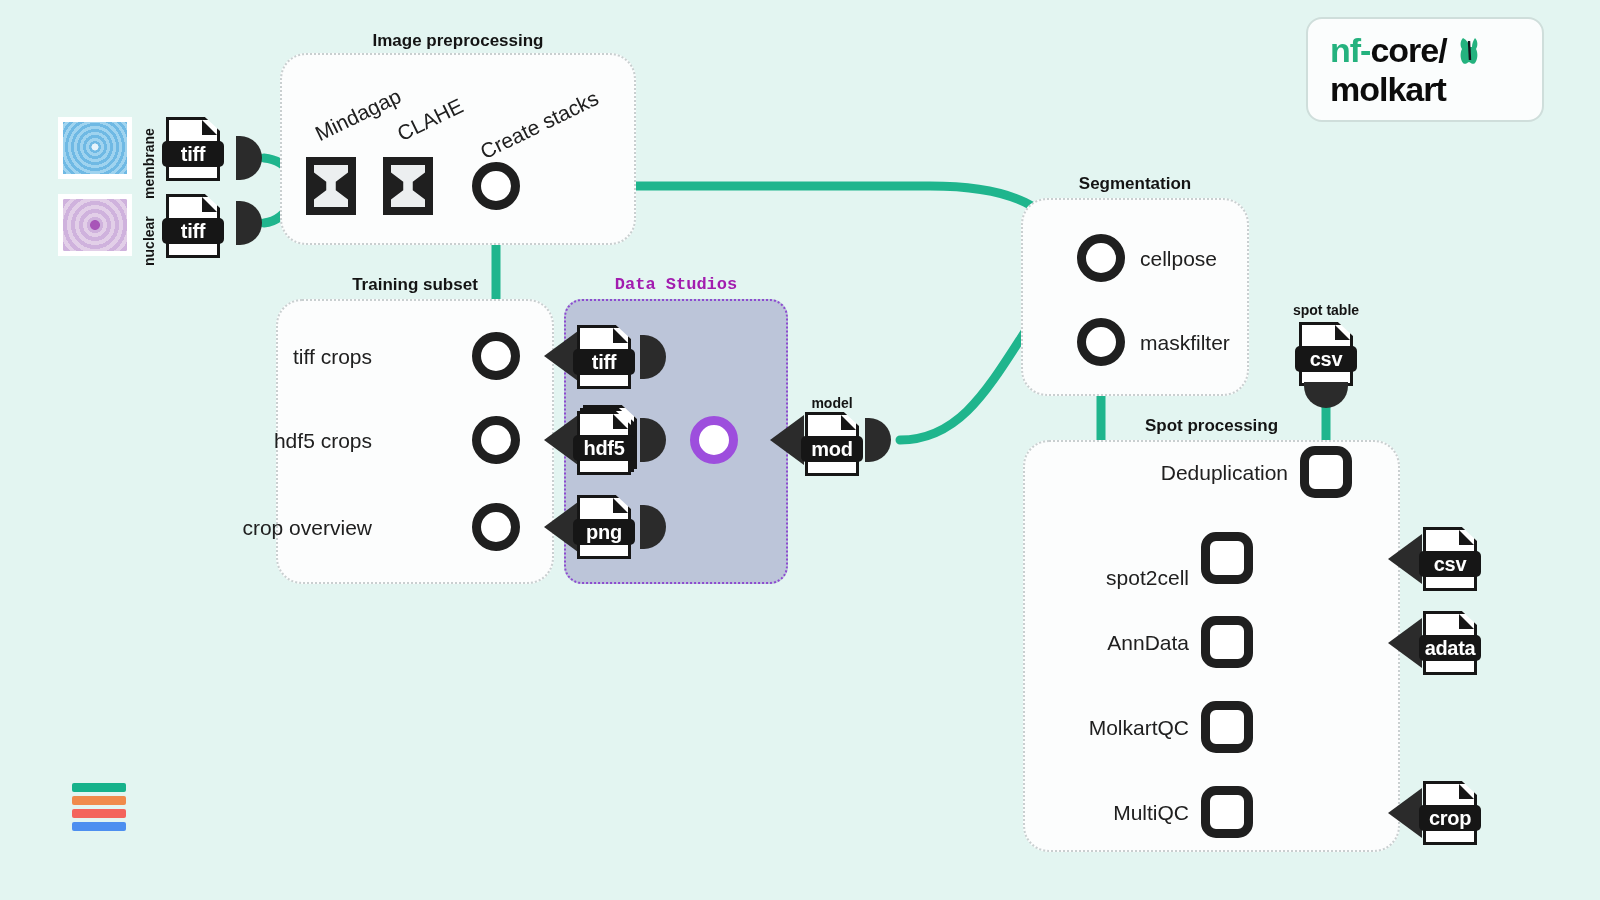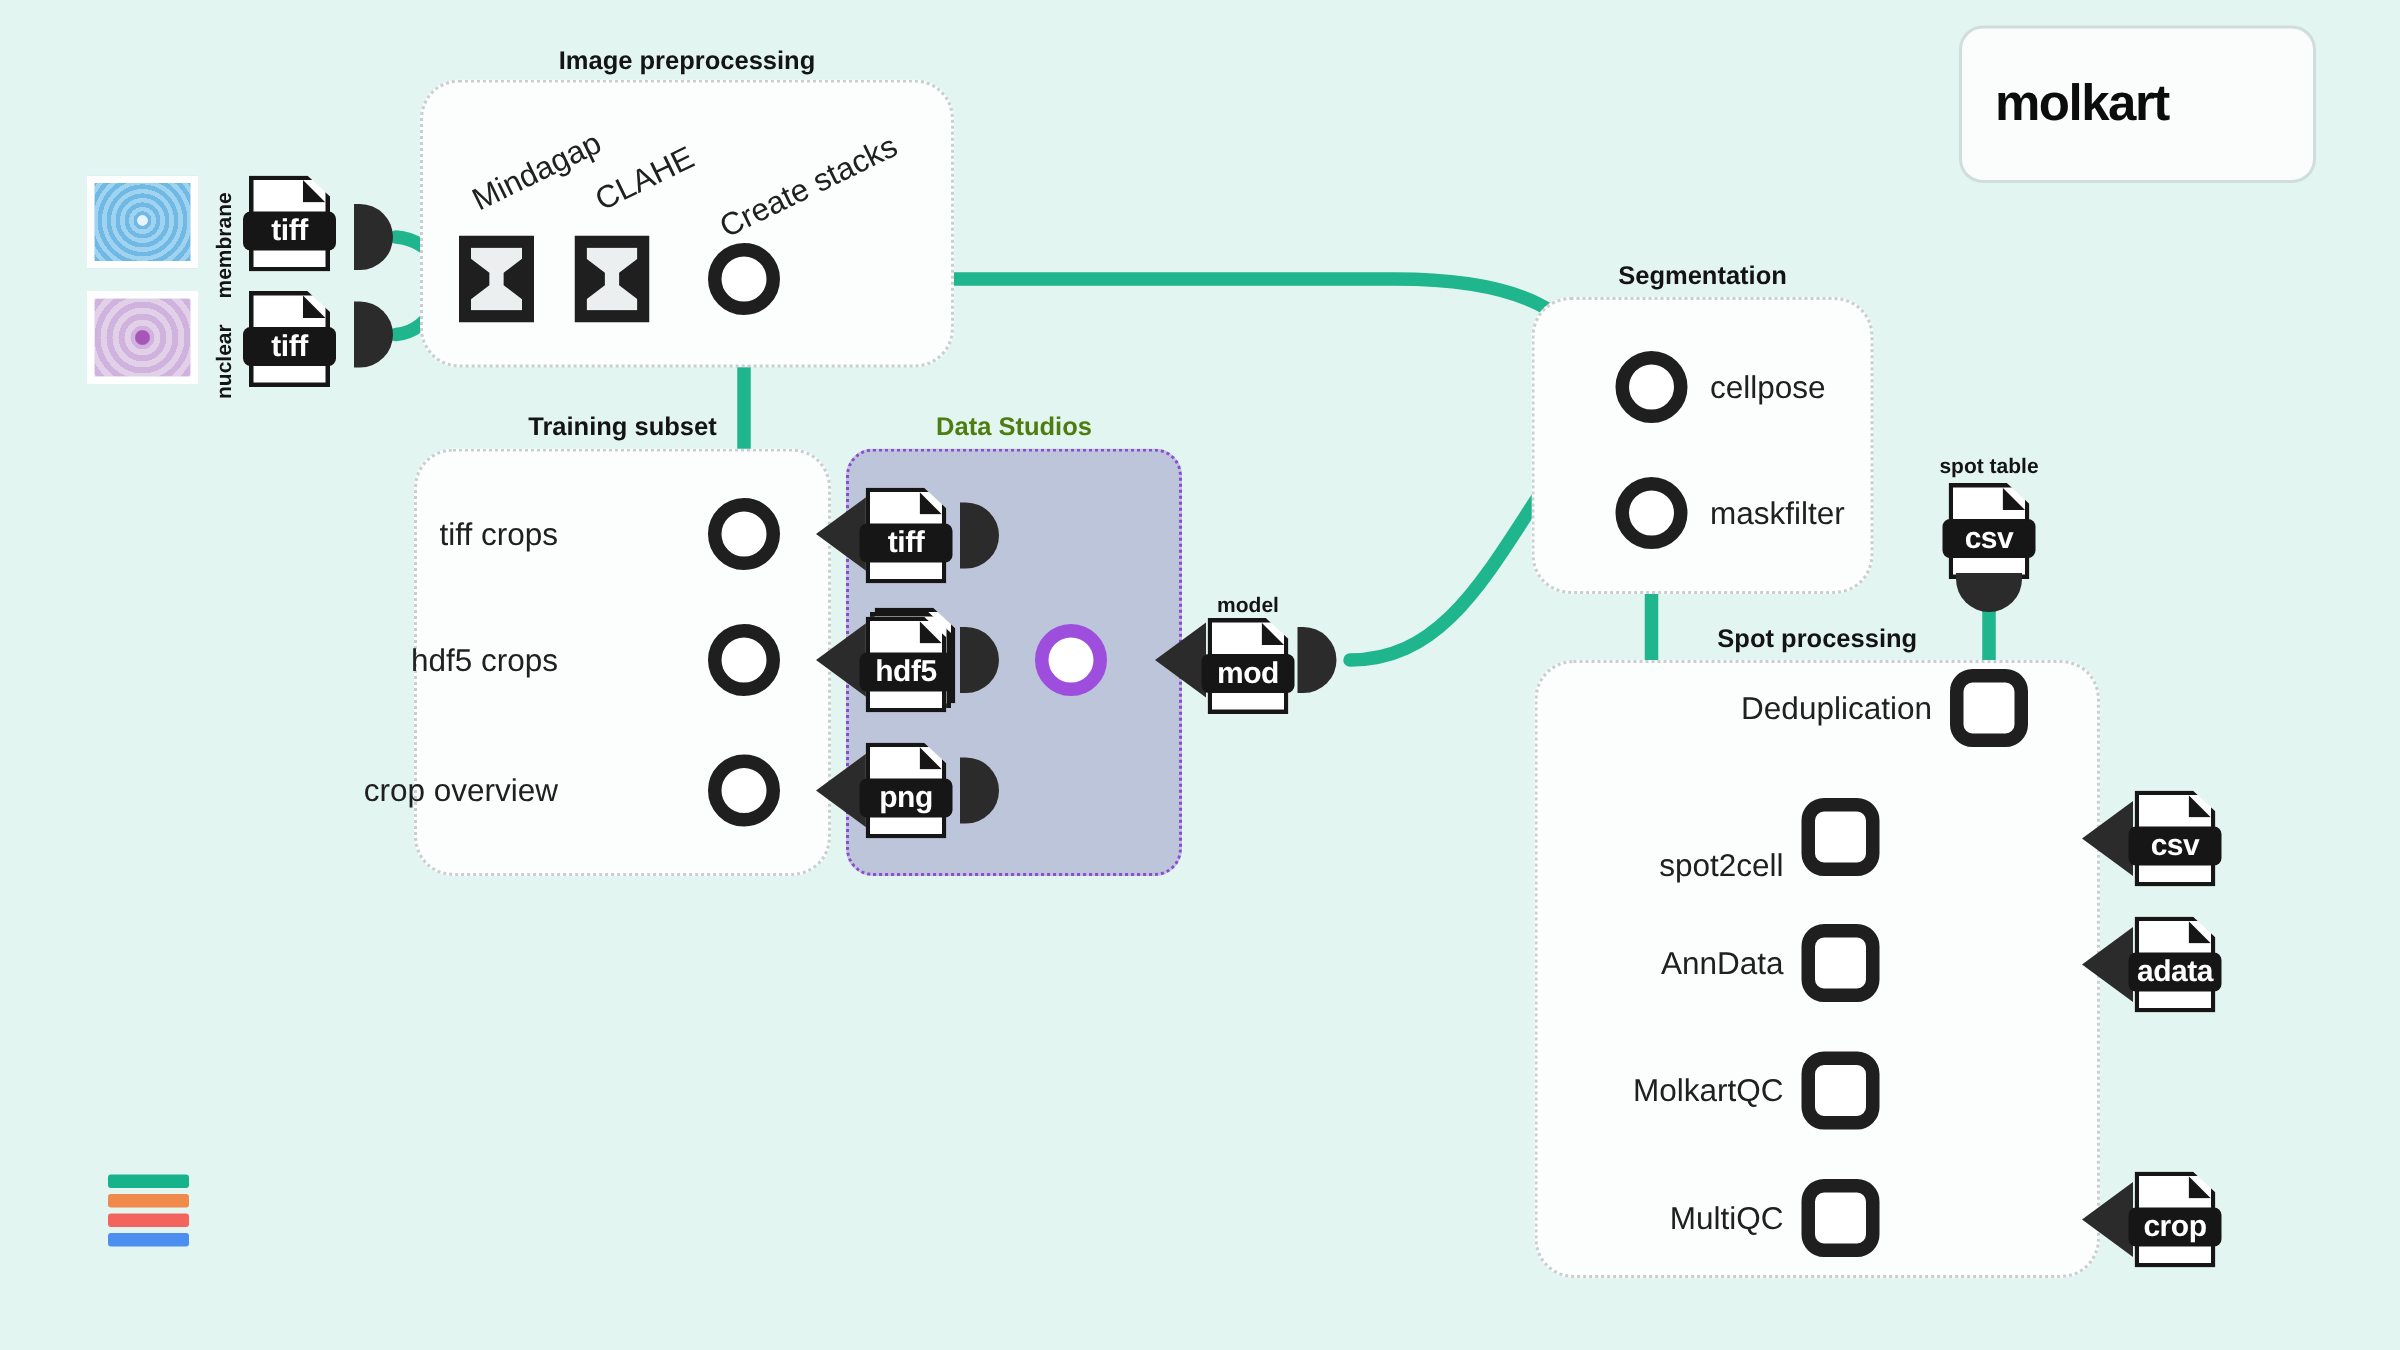--- a/index.html
+++ b/index.html
@@ -23,21 +23,21 @@
   .group-box.studios {
     background: #bcc5d9;
     border: 2.5px dotted #8c4bd0;
     border-radius: 18px;
   }
   .group-title {
     position: absolute;
     font-size: 17px; font-weight: bold; color: #141414;
     white-space: nowrap; text-align: center;
   }
-  .group-title.purple { color: #4d7c0f; }
+  .group-title.purple { color: #a21caf; font-family: Liberation Mono, monospace; }
 
   
   .node-circle {
     position: absolute;
     width: 48px; height: 48px;
     border: 9px solid #1f1f1f;
     border-radius: 50%;
     background: #ffffff;
   }
   .node-square {
@@ -362,20 +362,27 @@
   <div class="node-square" style="left:1201px; top:786px;"></div>
   <div class="node-label" style="left:1189px; top:801px; transform:translateX(-100%);">MultiQC</div>
   <div class="tri-left" style="left:1388px; top:788px;"></div>
   <div class="file-icon" style="left:1423px; top:781px;">
     <div class="sheet"></div>
       <div class="fold"></div>
     <div class="tag">crop</div>
   </div>
 
   <div class="logo-badge" style="left:1306px; top:17px; width:238px; height:105px;">
+    <div class="logo-line1">
+      <span class="nf">nf-</span><span class="slash">core</span><span class="slash">/</span>
+      <svg width="30" height="32" viewBox="0 0 30 32" style="vertical-align:-5px;">
+        <path d="M8 3 C5 6 5 11 7 14 C5 18 5 24 8 28 C10 30 12 28 14 27 C16 28 18 30 20 28 C23 24 23 18 21 14 C23 11 23 6 20 3 C18 6 17 9 17 12 L15 12 C14 9 12 5 8 3 Z" fill="#24b27e"></path>
+        <path d="M14 6 L15 25" stroke="#14121a" stroke-width="2.4" fill="none"></path>
+      </svg>
+    </div>
     <div class="logo-line2">molkart</div>
   </div>
 
   <div class="books" style="left:72px; top:783px;">
     <div class="bar" style="top:0px;  background:#16b28b;"></div>
     <div class="bar" style="top:13px; background:#f08a4b;"></div>
     <div class="bar" style="top:26px; background:#f4645c;"></div>
     <div class="bar" style="top:39px; background:#4d8ff0;"></div>
   </div>
 

